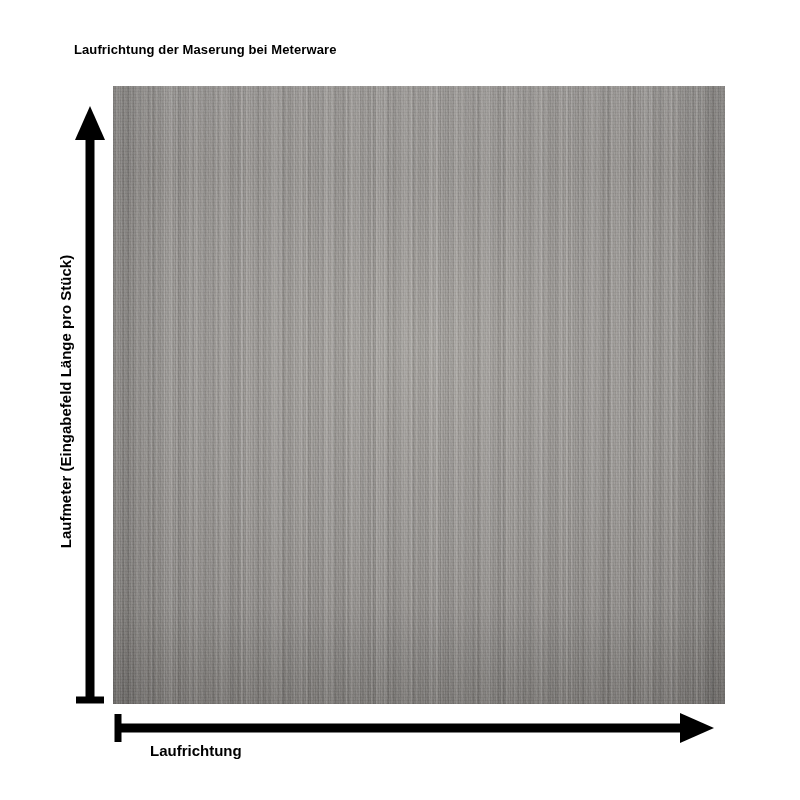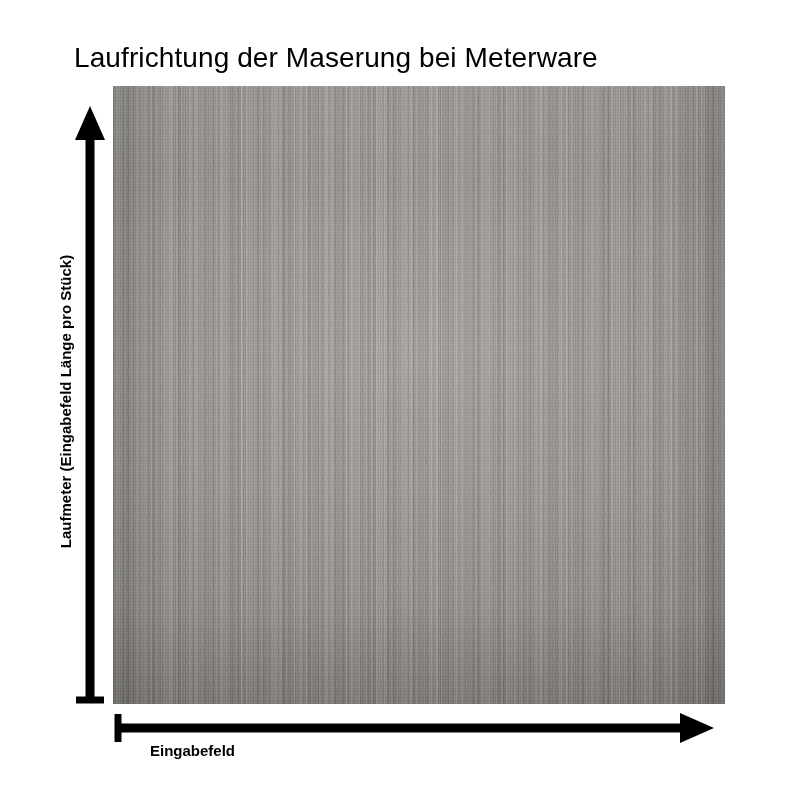--- a/index.html
+++ b/index.html
@@ -20,22 +20,22 @@
     left: 0; top: 0;
     width: 800px;
     height: 800px;
   }
 
   
   #title {
     position: absolute;
     left: 74px;
     top: 42px;
-    font-size: 28px;
-    font-weight: normal;
+    font-size: 13px;
+    font-weight: bold;
     color: #000000;
     letter-spacing: 0.1px;
     white-space: nowrap;
   }
 
   
   #swatch {
     position: absolute;
     left: 113px;
     top: 86px;
@@ -173,15 +173,15 @@
 
     <g>
       <line x1="118" y1="728" x2="692" y2="728" stroke="#000000" stroke-width="9"></line>
       <polygon points="714,728 680,743 680,713" fill="#000000"></polygon>
       <line x1="118" y1="714" x2="118" y2="742" stroke="#000000" stroke-width="7"></line>
     </g>
   </svg>
 
   <div id="vertical-label">Laufmeter (Eingabefeld Länge pro Stück)</div>
 
-  <div id="horizontal-label">Eingabefeld</div>
+  <div id="horizontal-label">Laufrichtung</div>
 
 </div>
 
 </body></html>

